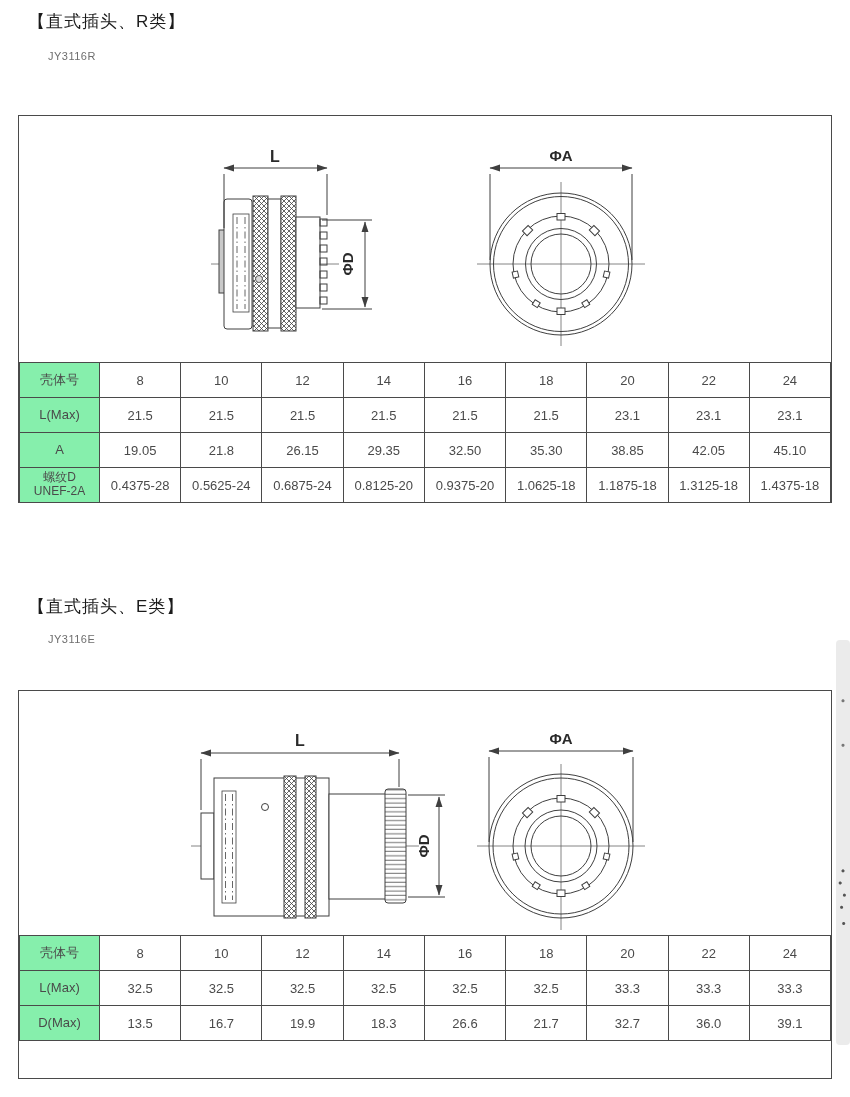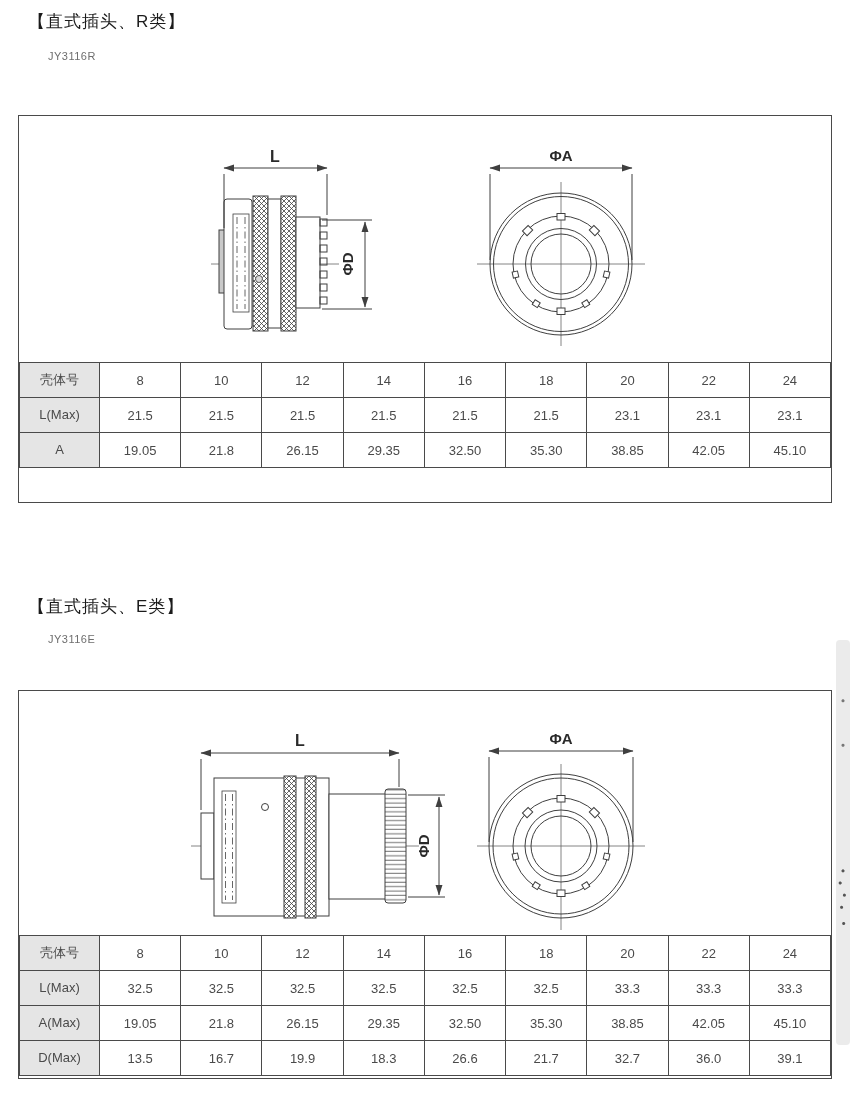--- a/index.html
+++ b/index.html
@@ -20,21 +20,21 @@
   }
   .panel svg{display:block;}
   table.spec{
     width:100%;border-collapse:collapse;table-layout:fixed;
     font-size:13px;color:#4a4a4a;
   }
   table.spec th,table.spec td{
     border:1px solid #4a4a4a;text-align:center;vertical-align:middle;
     padding:0;height:34px;font-weight:normal;
   }
-  table.spec th{background:#e5e5e5;font-size:13px;line-height:1.15;text-align:center;}
+  table.spec th{background:#86efac;font-size:13px;line-height:1.15;text-align:center;}
   .scan-strip{
     position:absolute;left:836px;top:640px;width:14px;height:405px;
     background:
       radial-gradient(circle at 50% 57%, #555 1px, transparent 2px),
       radial-gradient(circle at 30% 60%, #555 1px, transparent 2px),
       radial-gradient(circle at 60% 63%, #555 1px, transparent 2px),
       radial-gradient(circle at 40% 66%, #555 1px, transparent 2px),
       radial-gradient(circle at 55% 70%, #555 1px, transparent 2px),
       radial-gradient(circle at 50% 15%, #777 1px, transparent 2px),
       radial-gradient(circle at 50% 26%, #777 1px, transparent 2px),
@@ -178,20 +178,32 @@
           <th>A</th>
           <td>19.05</td>
           <td>21.8</td>
           <td>26.15</td>
           <td>29.35</td>
           <td>32.50</td>
           <td>35.30</td>
           <td>38.85</td>
           <td>42.05</td>
           <td>45.10</td>
+        </tr>
+        <tr>
+          <th style="font-size: 12px;">螺纹D<br>UNEF-2A</th>
+          <td>0.4375-28</td>
+          <td>0.5625-24</td>
+          <td>0.6875-24</td>
+          <td>0.8125-20</td>
+          <td>0.9375-20</td>
+          <td>1.0625-18</td>
+          <td>1.1875-18</td>
+          <td>1.3125-18</td>
+          <td>1.4375-18</td>
         </tr>
       </tbody>
   </table>
 </div>
 
 <div class="section-title" style="top:595px;">【直式插头、E类】</div>
 <div class="model-code" style="top:633px;">JY3116E</div>
 
 <div class="panel" style="top:690px;height:387px;">
   <svg width="812" height="244" viewBox="0 0 812 244">
@@ -305,32 +317,20 @@
           <td>32.5</td>
           <td>32.5</td>
           <td>32.5</td>
           <td>32.5</td>
           <td>32.5</td>
           <td>33.3</td>
           <td>33.3</td>
           <td>33.3</td>
         </tr>
         <tr>
-          <th>A(Max)</th>
-          <td>19.05</td>
-          <td>21.8</td>
-          <td>26.15</td>
-          <td>29.35</td>
-          <td>32.50</td>
-          <td>35.30</td>
-          <td>38.85</td>
-          <td>42.05</td>
-          <td>45.10</td>
-        </tr>
-        <tr>
           <th>D(Max)</th>
           <td>13.5</td>
           <td>16.7</td>
           <td>19.9</td>
           <td>18.3</td>
           <td>26.6</td>
           <td>21.7</td>
           <td>32.7</td>
           <td>36.0</td>
           <td>39.1</td>

